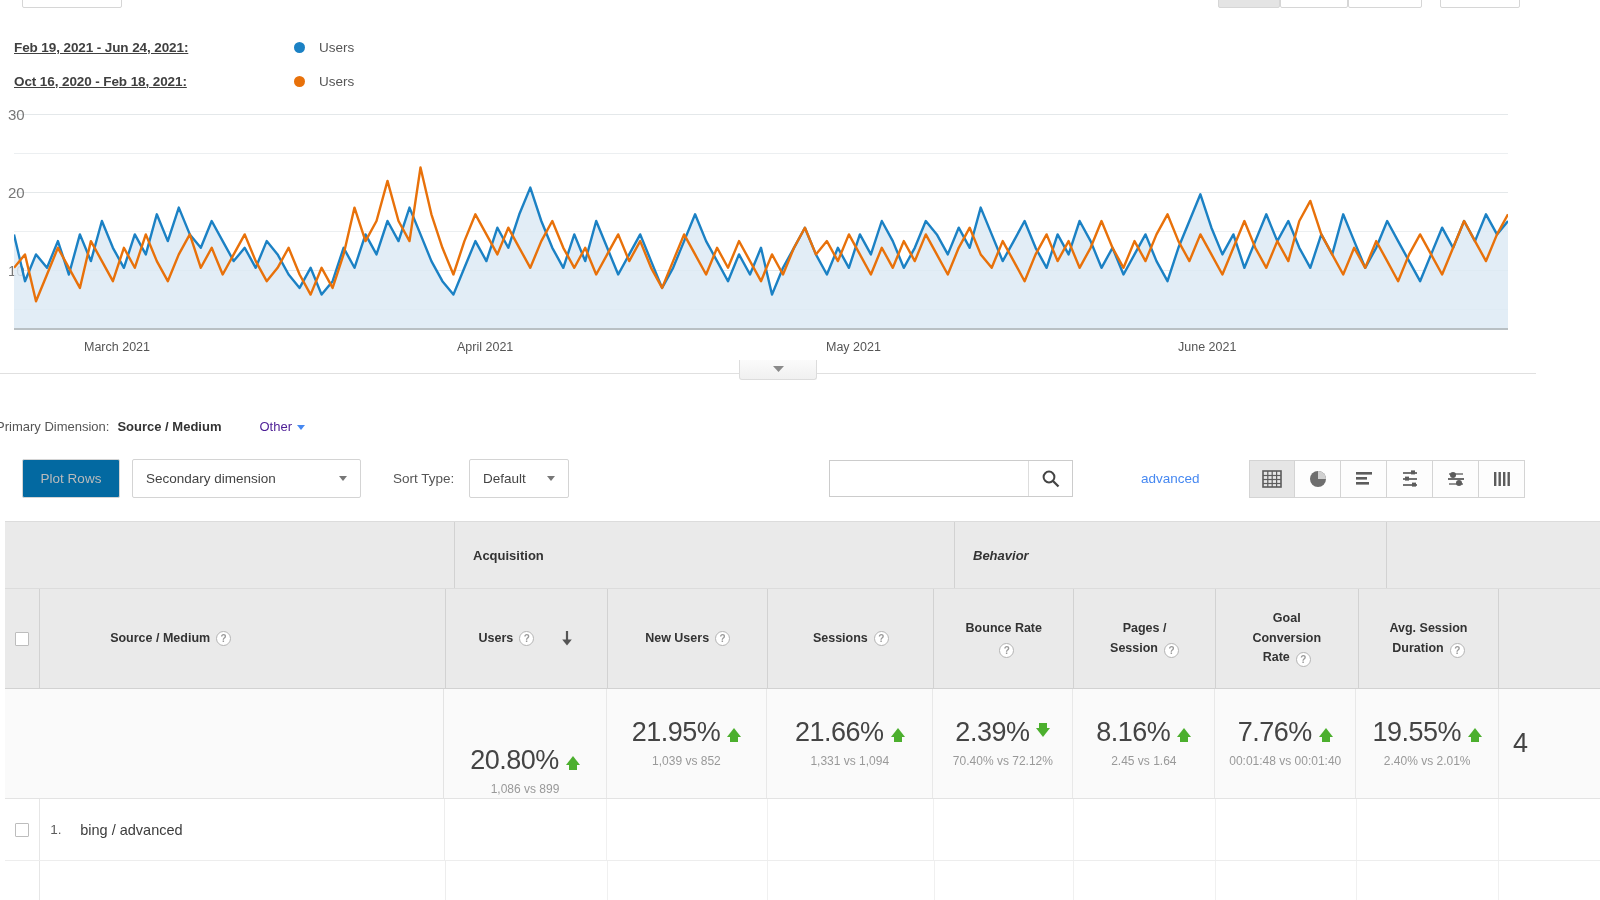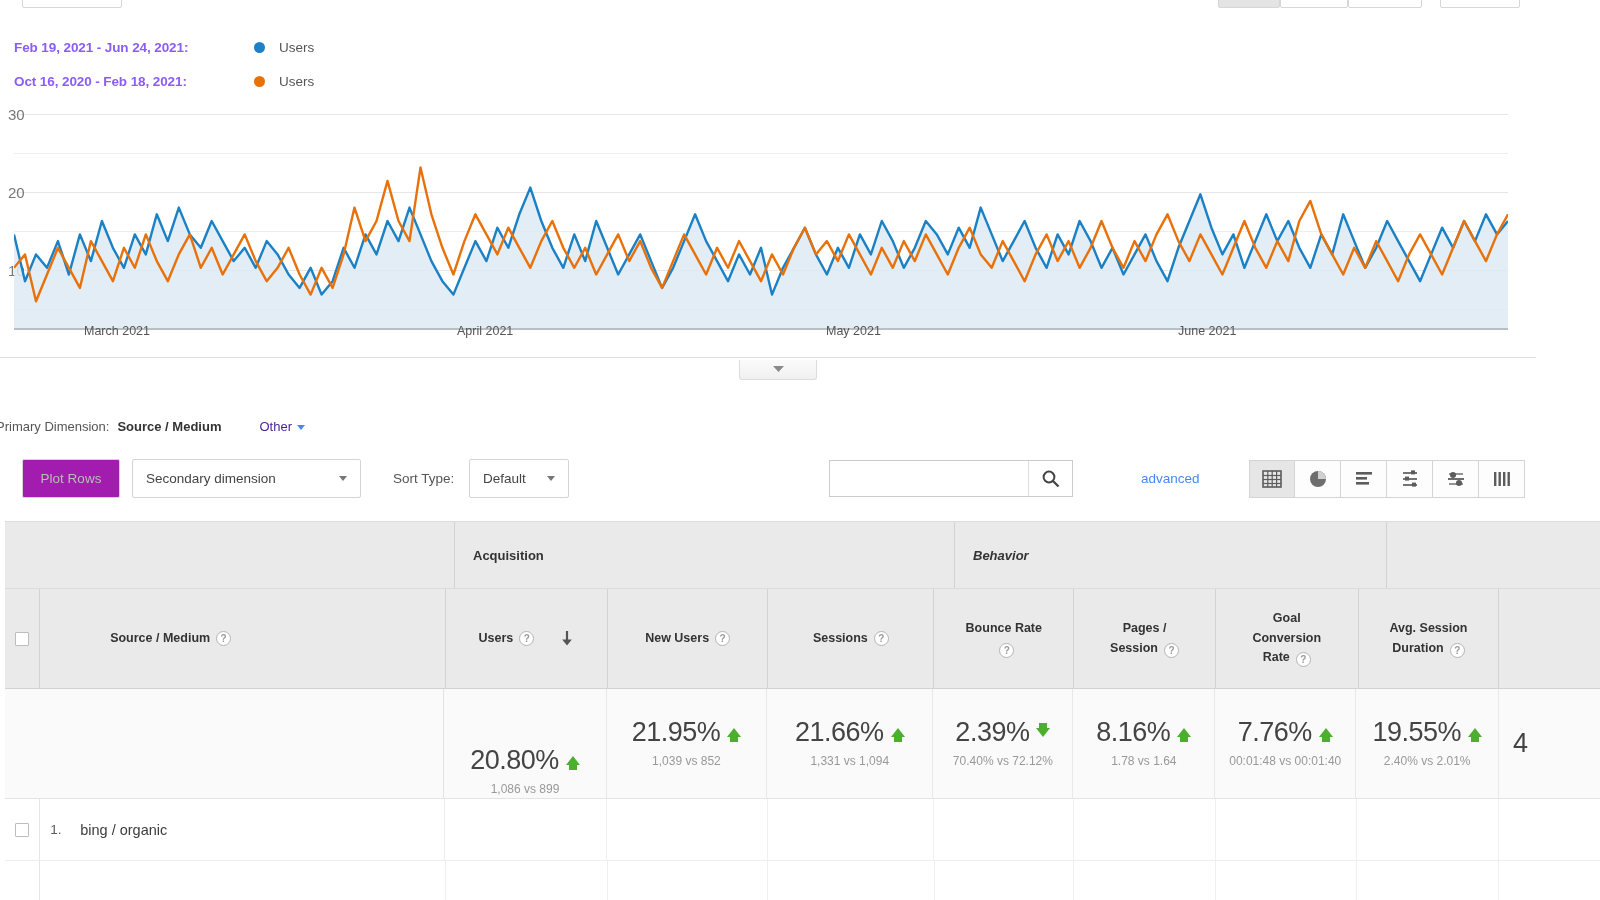--- a/index.html
+++ b/index.html
@@ -16,35 +16,35 @@
   .topstrip { position:absolute; top:0; left:0; width:1600px; height:14px; }
   .tb-chip {
     position:absolute; top:-18px; height:26px;
     background:#fff; border:1px solid #d6d6d6; border-radius:2px;
   }
   .tb-chip.sel { background:#e4e4e4; }
 
   
   .legend { position:absolute; left:14px; top:30px; width:500px; }
   .legend-row { display:flex; align-items:center; height:34px; }
-  .legend-date { font-weight:bold; font-size:13.5px; color:#8b5cf6; width:240px; letter-spacing:-0.1px; }
+  .legend-date { font-weight:bold; font-size:13.5px; color:#404040; width:280px; letter-spacing:-0.1px;text-decoration:underline; }
   .legend-dot { width:11px; height:11px; border-radius:50%; margin-right:14px; }
   .legend-name { color:#555; font-size:13.5px; }
 
   
   .chart-wrap { position:absolute; left:0; top:96px; width:1536px; height:240px; }
   .grid-line { position:absolute; left:14px; width:1494px; height:1px; background:#eceff1; }
   .grid-line.major { background:#e4e8ea; }
   .ylab {
     position:absolute; left:8px; font-size:15px; color:#777;
     transform:translateY(-50%);
   }
   .chart-svg { position:absolute; left:14px; top:0; }
   .axis-base { position:absolute; left:14px; top:232px; width:1494px; height:2px; background:#b9c0c4; }
-  .xaxis { position:absolute; left:0; top:320px; width:1536px; height:38px; border-bottom:1px solid #e0e0e0; }
+  .xaxis { position:absolute; left:0; top:336px; width:1536px; height:38px; border-bottom:1px solid #e0e0e0; }
   .xlab { position:absolute; top:4px; font-size:12.5px; color:#555; }
   .collapse-tab {
     position:absolute; left:739px; top:360px; width:78px; height:20px;
     background:linear-gradient(#fbfbfb,#f0f0f0); border:1px solid #dcdcdc;
     border-top:none; border-radius:0 0 3px 3px;
     display:flex; align-items:center; justify-content:center;
   }
   .collapse-tab svg { display:block; }
 
   
@@ -55,21 +55,21 @@
   .caret-blue { display:inline-block; margin-left:5px; border-left:4px solid transparent; border-right:4px solid transparent; border-top:5px solid #4688f1; vertical-align:1px; }
   .caret-grey { display:inline-block; border-left:4px solid transparent; border-right:4px solid transparent; border-top:5px solid #777; }
 
   
   .controls { position:absolute; left:0; top:456px; width:1600px; height:56px; }
   .ctl-btn {
     position:absolute; top:3px; height:39px;
     background:#fff; border:1px solid #d4d4d4; border-radius:2px;
     display:flex; align-items:center; padding:0 13px; font-size:13.5px; color:#444;
   }
-  .ctl-btn.disabled { color:#bbb; background:#a21caf;text-align:center; }
+  .ctl-btn.disabled { color:#bbb; background:#0369a1;text-align:center; }
   .ctl-label { position:absolute; top:15px; font-size:13.5px; color:#555; }
   .search-box {
     position:absolute; left:829px; top:4px; width:244px; height:37px;
     border:1px solid #ccc; background:#fff; display:flex;
   }
   .search-input { flex:1; border:none; outline:none; padding:0 8px; font-size:13px; font-family:"Liberation Sans",sans-serif; }
   .search-btn { width:44px; border-left:1px solid #ddd; background:#fff; display:flex; align-items:center; justify-content:center; cursor:pointer; }
   .advanced { position:absolute; left:1141px; top:15px; color:#4688f1; font-size:13.5px; cursor:pointer; }
   .viewicons { position:absolute; left:1249px; top:4px; height:38px; display:flex; }
   .vi {
@@ -344,42 +344,42 @@
     <div class="sum-cell" style="width:170px;">
       <span class="sum-pct"><span>21.66%</span><i class="arrow-up"></i></span>
       <span class="sum-sub">1,331 vs 1,094</span>
     </div>
     <div class="sum-cell" style="width:143px;">
       <span class="sum-pct"><span>2.39%</span><i class="arrow-down"></i></span>
       <span class="sum-sub">70.40% vs 72.12%</span>
     </div>
     <div class="sum-cell" style="width:145px;">
       <span class="sum-pct"><span>8.16%</span><i class="arrow-up"></i></span>
-      <span class="sum-sub">1.78 vs 1.64</span>
+      <span class="sum-sub">2.45 vs 1.64</span>
     </div>
     <div class="sum-cell" style="width:144px;">
       <span class="sum-pct"><span>7.76%</span><i class="arrow-up"></i></span>
       <span class="sum-sub">00:01:48 vs 00:01:40</span>
     </div>
     <div class="sum-cell" style="width:146px;">
       <span class="sum-pct"><span>19.55%</span><i class="arrow-up"></i></span>
       <span class="sum-sub">2.40% vs 2.01%</span>
     </div>
     <div class="sum-cell" style="width:108px; border-right:none; align-items:flex-start; padding-left:14px;">
       <span class="sum-pct">4</span>
     </div>
   </div>
 
   <div class="data-row">
     <div class="cbcell" style="border-right:1px solid #e6e6e6;">
       <span class="cb"></span>
     </div>
     <div class="dim-cell" style="width:414px; border-right:1px solid #ededed;">
       <span class="row-idx">1.</span>
-      <span class="row-label">bing / organic</span>
+      <span class="row-label">bing / advanced</span>
     </div>
     <div class="sub-cell" style="width:166px;"></div>
     <div class="sub-cell" style="width:164px;"></div>
     <div class="sub-cell" style="width:170px;"></div>
     <div class="sub-cell" style="width:143px;"></div>
     <div class="sub-cell" style="width:145px;"></div>
     <div class="sub-cell" style="width:144px;"></div>
     <div class="sub-cell" style="width:146px;"></div>
     <div class="sub-cell" style="width:108px; border-right:none;"></div>
   </div>

